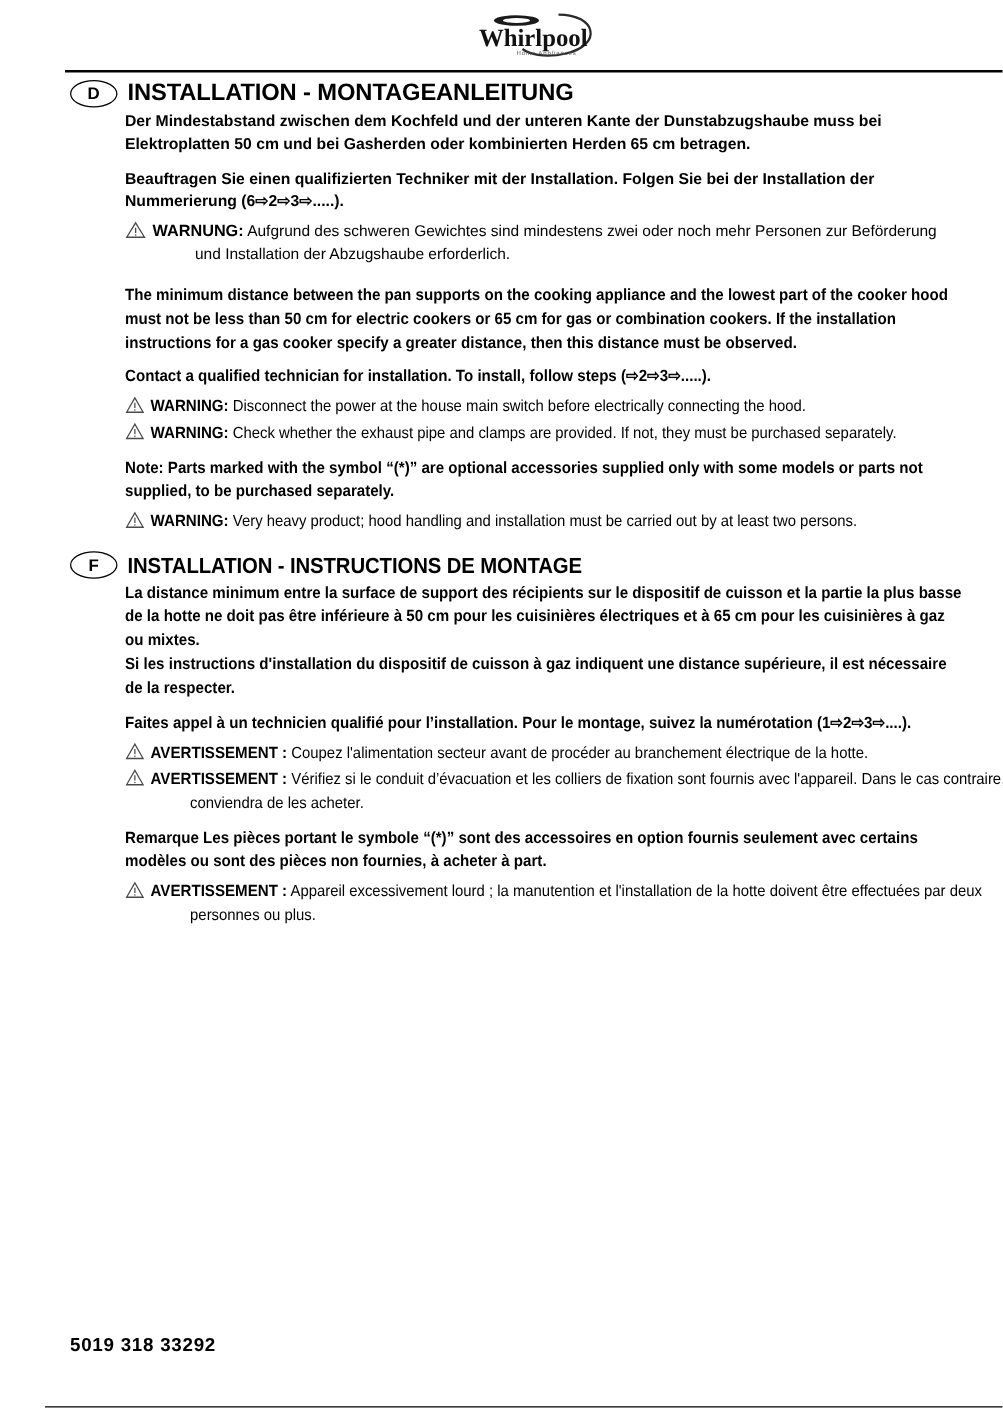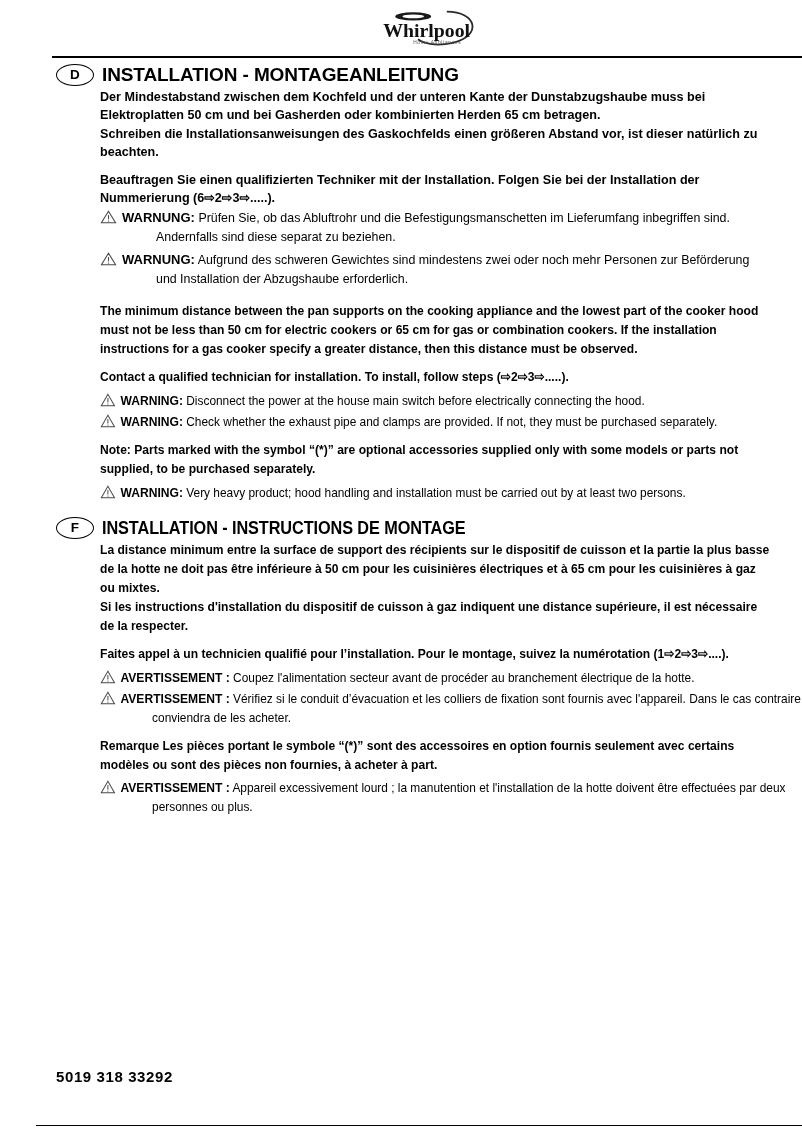--- a/index.html
+++ b/index.html
@@ -177,32 +177,23 @@
 
   <div class="content">
 
     <div class="lang-block">
       <div class="lang-head">
         <span class="lang-badge">D</span>
         <span class="lang-title">INSTALLATION - MONTAGEANLEITUNG</span>
       </div>
       <div class="body-col">
         <p class="para">Der Mindestabstand zwischen dem Kochfeld und der unteren Kante der Dunstabzugshaube muss bei Elektroplatten 50 cm und bei Gasherden oder kombinierten Herden 65 cm betragen.</p>
-        <p class="para">Schreiben die Installationsanweisungen des Gaskochfelds einen größeren Abstand vor, ist dieser natürlich zu beachten.</p>
         <p class="para spaced">Beauftragen Sie einen qualifizierten Techniker mit der Installation. Folgen Sie bei der Installation der Nummerierung (6⇨2⇨3⇨.....).</p>
 
 
-        <p class="warn tight">
-          <svg class="tri" viewBox="0 0 20 17">
-            <path d="M10 1.5 L18.6 15.5 L1.4 15.5 Z" fill="none" stroke="#4a4a4a" stroke-width="1.3"></path>
-            <line x1="10" y1="6.2" x2="10" y2="11.4" stroke="#4a4a4a" stroke-width="1.3"></line>
-            <circle cx="10" cy="13.4" r="0.8" fill="#4a4a4a"></circle>
-          </svg><span class="wlabel">WARNUNG:</span>
-          <span>Prüfen Sie, ob das Abluftrohr und die Befestigungsmanschetten im Lieferumfang inbegriffen sind. Andernfalls sind diese separat zu beziehen.</span>
-        </p>
 
 
         <p class="warn">
           <svg class="tri" viewBox="0 0 20 17">
             <path d="M10 1.5 L18.6 15.5 L1.4 15.5 Z" fill="none" stroke="#4a4a4a" stroke-width="1.3"></path>
             <line x1="10" y1="6.2" x2="10" y2="11.4" stroke="#4a4a4a" stroke-width="1.3"></line>
             <circle cx="10" cy="13.4" r="0.8" fill="#4a4a4a"></circle>
           </svg><span class="wlabel">WARNUNG:</span>
           <span>Aufgrund des schweren Gewichtes sind mindestens zwei oder noch mehr Personen zur Beförderung und Installation der Abzugshaube erforderlich.</span>
         </p>

